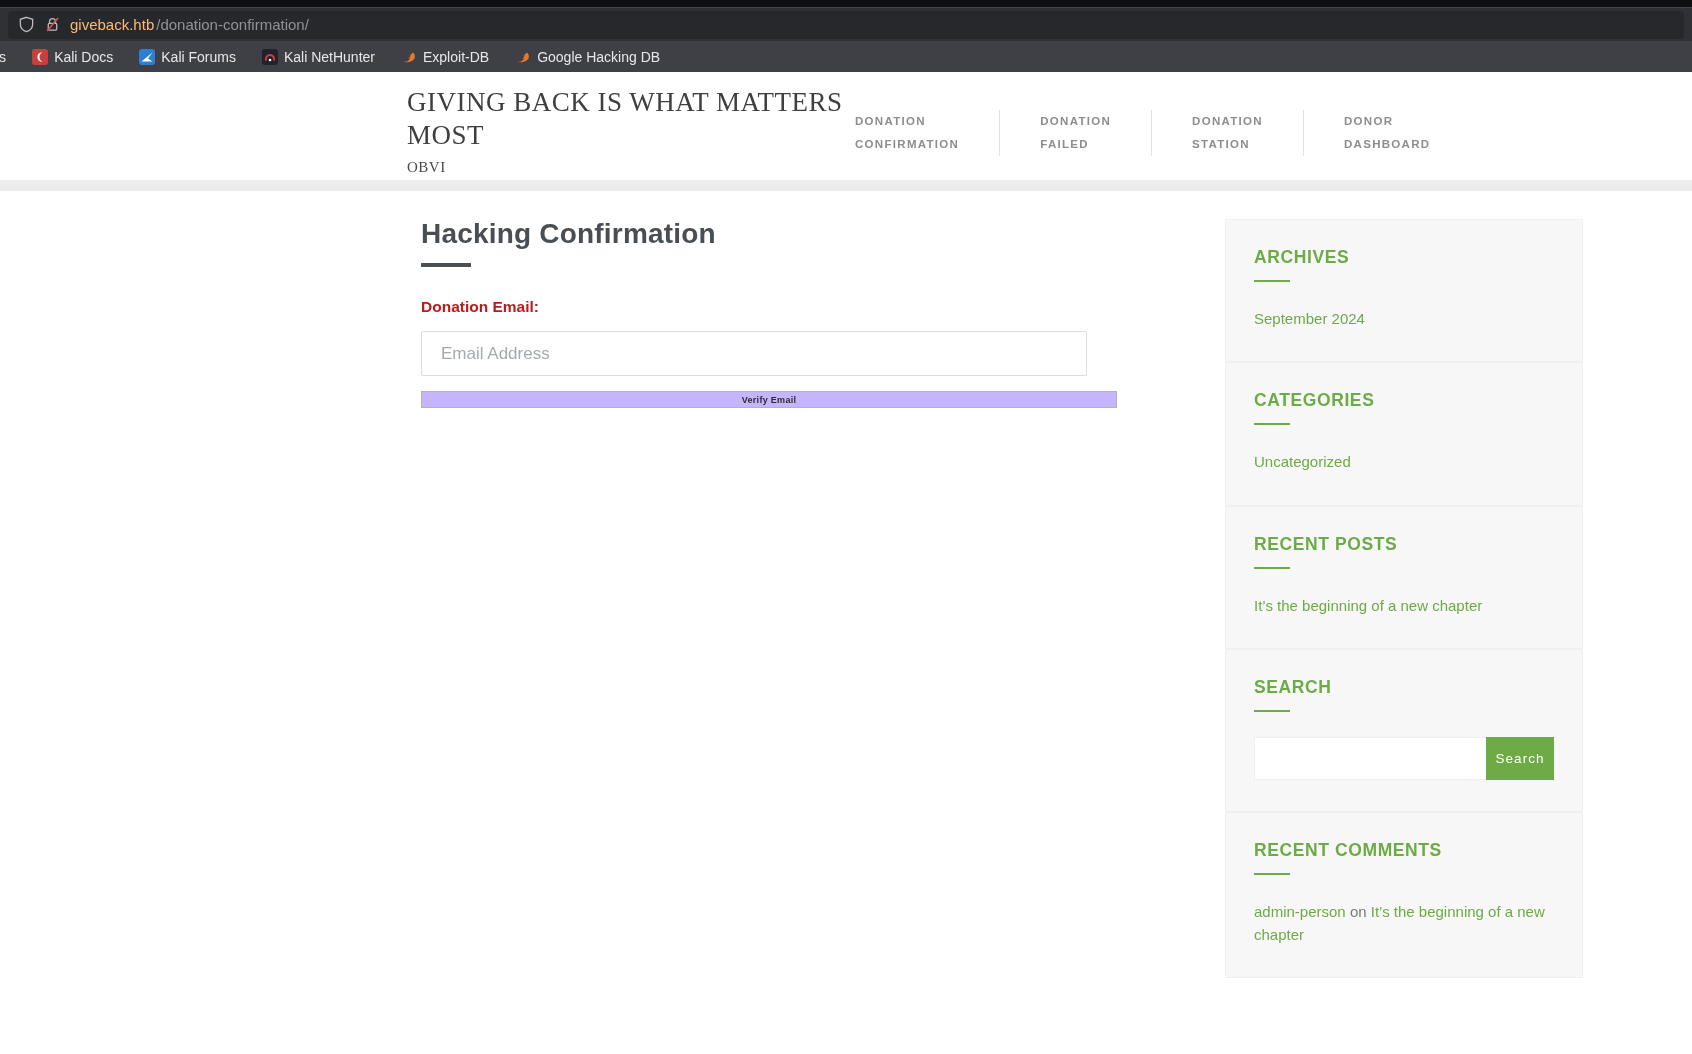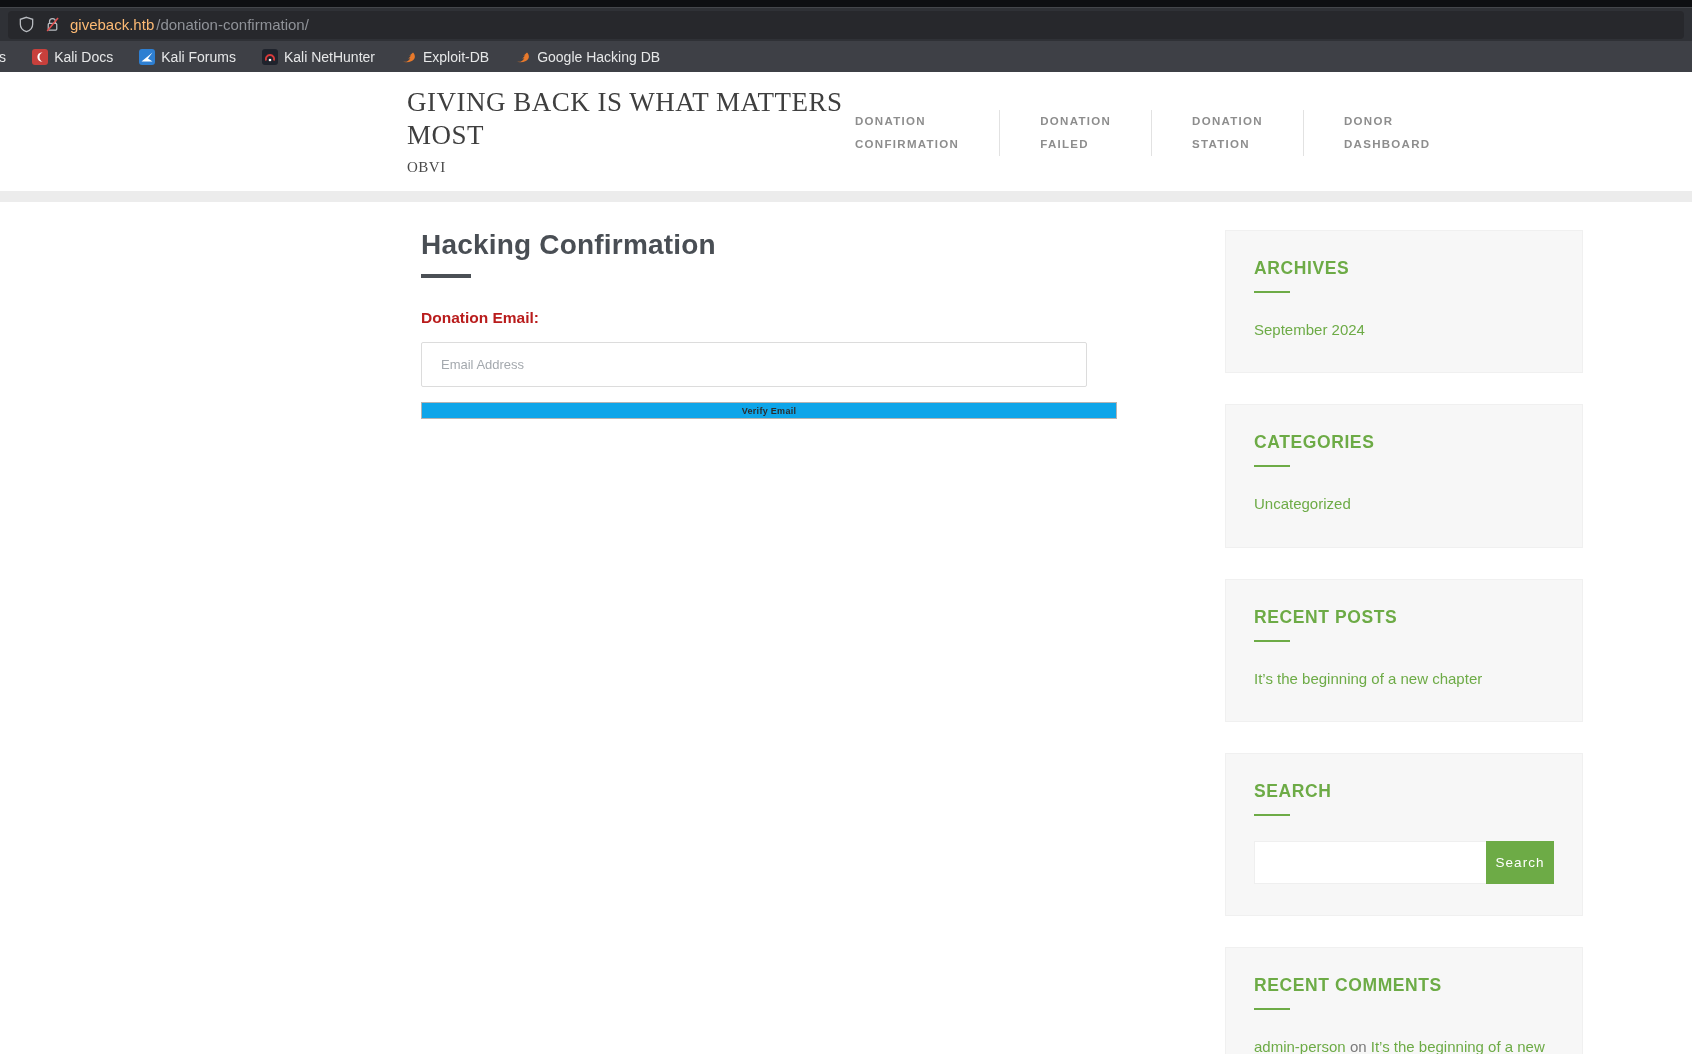--- a/index.html
+++ b/index.html
@@ -28,21 +28,21 @@
   .bookmarks {
     height:31px; background:#3e4046; display:flex; align-items:center;
     gap:26px; padding:0 12px 0 0; color:#e6e7e8; font-size:14px;
   }
   .bm { display:flex; align-items:center; gap:6px; white-space:nowrap; cursor:default; }
   .bm-icon { width:16px; height:16px; display:inline-flex; }
   .bm-icon svg { width:100%; height:100%; }
   .bm-partial { margin-left:-4px; }
 
   
-  .site-header { background:#fff; padding:14px 0 15px 0; }
+  .site-header { background:#fff; padding:14px 0 4px 0; }
   .container { margin-left:407px; width:1190px; }
   .header-flex { display:flex; align-items:flex-start; }
   .branding { width:448px; }
   .site-title {
     font-family:"Liberation Serif", serif; font-weight:400;
     font-size:27px; line-height:33px; color:#3f3f3f; letter-spacing:0.5px;
   }
   .site-tagline {
     font-family:Liberation Serif, serif; font-size:15px; color:#4a4a4a;
     margin-top:7px; letter-spacing:0.5px;
@@ -64,36 +64,36 @@
   .sidebar { width:358px; margin-left:108px; margin-top:28px; }
 
   
   .page-title { font-size:28px; font-weight:700; color:#494e54; letter-spacing:0.2px; }
   .title-rule { width:50px; height:4px; background:#4b5055; margin-top:13px; }
   .intro { font-size:16px; color:#54585e; margin-top:27px; }
   .field-label { font-size:15.5px; font-weight:700; color:#b91c1c; margin-top:31px; }
   .email-input {
     display:block; width:666px; height:45px; margin-top:15px;
     border:1px solid #dcdcdc; border-radius:2px; padding:0 19px;
-    font-size:13px; color:#444; font-family:"Liberation Sans", sans-serif;
+    font-size:17px; color:#444; font-family:"Liberation Sans", sans-serif;
     outline:none; background:#fff;
   }
   .email-input::placeholder { color:#a4a9ae; }
   .verify-btn {
     display:block; width:696px; height:17px; margin-top:15px;
-    background:#0ea5e9; border:1px solid #b4b4b4;
+    background:#c4b5fd; border:1px solid #b4b4b4;
     font-size:9px; font-weight:700; color:#2d2d2d; letter-spacing:0.3px;
     text-align:center; line-height:14px; cursor:pointer;
     font-family:"Liberation Sans", sans-serif;
   }
 
   
   .widget {
     background:#f7f7f7; border:1px solid #f0f0f0;
-    padding:27px 28px 31px 28px; margin-bottom:31px;
+    padding:27px 28px 31px 28px; 
   }
   .widget-title {
     font-size:17.5px; font-weight:700; color:#6dab46; letter-spacing:0.6px;
   }
   .widget-rule { width:36px; height:2px; background:#6dab46; margin-top:12px; }
   .widget-link {
     display:inline-block; margin-top:25px; font-size:15px; color:#6dab46;
     text-decoration:none; cursor:pointer; line-height:1.55;
   }
   .search-row { display:flex; margin-top:25px; }

